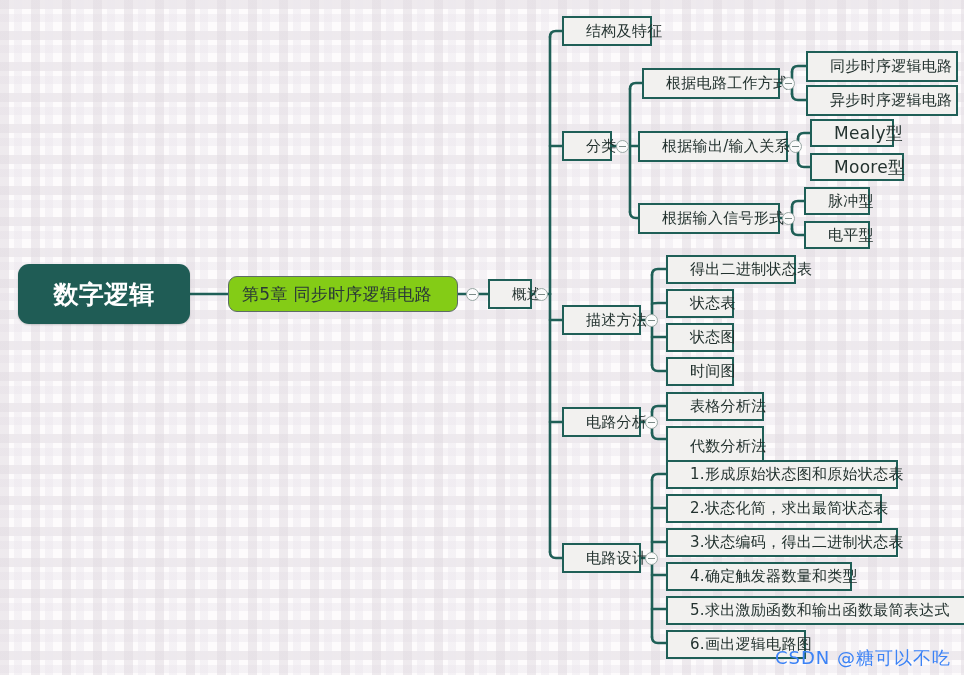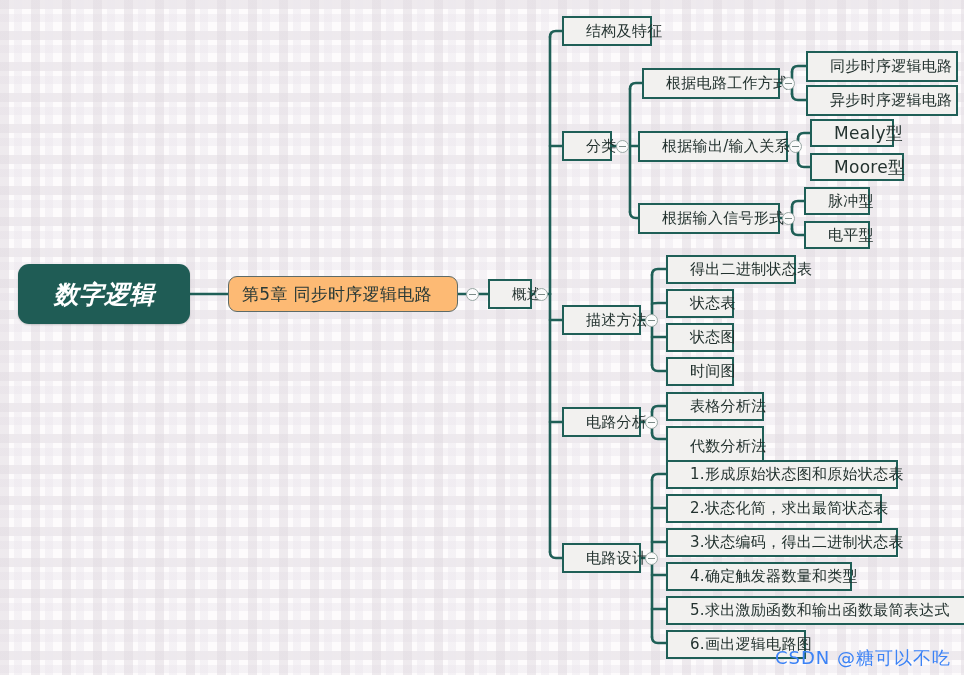--- a/index.html
+++ b/index.html
@@ -37,21 +37,21 @@
 
   .root{
     background:#1f5c55;border:none;border-radius:11px;
     color:#ffffff;font-weight:bold;font-size:25px;
     justify-content:center;
     box-shadow:0 1px 2px rgba(0,0,0,0.18);
   }
   .root span{text-align:center;padding:0;}
 
   .chapter{
-    background:#fdba74;border:1.4px solid #5d6b68;border-radius:9px;
+    background:#84cc16;border:1.4px solid #5d6b68;border-radius:9px;
     font-size:17px;color:#2a3a37;
   }
   .chapter span{padding:0 13px;}
 
   .lvl2{font-size:14.5px;}
   .lvl3{font-size:15px;}
   .lvl4{font-size:15px;}
   .latin{font-size:17px;}
   .step{font-size:15px;}
 
@@ -139,21 +139,21 @@
       <path d="M652,480 Q652,474 658,474 L666,474"></path>
       <path d="M652,558 L652,637"></path>
       <path d="M652,637 Q652,643 658,643 L666,643"></path>
       <path d="M652,508 Q652,508 658,508 L666,508"></path>
       <path d="M652,542 Q652,542 658,542 L666,542"></path>
       <path d="M652,575 Q652,575 658,575 L666,575"></path>
       <path d="M652,609 Q652,609 658,609 L666,609"></path>
     </g>
   </svg>
 
-  <div class="node root" style="left:18px;top:264px;width:172px;height:60px;font-style:italic;">
+  <div class="node root" style="left:18px;top:264px;width:172px;height:60px;">
     <span>数字逻辑</span>
   </div>
 
   <div class="node chapter" style="left:228px;top:276px;width:230px;height:36px;">
     <span>第5章 同步时序逻辑电路</span>
   </div>
   <div class="collapse" style="left:466px;top:288px;"></div>
 
   <div class="node lvl2" style="left:488px;top:279px;width:44px;height:30px;">
     <span>概述</span>

